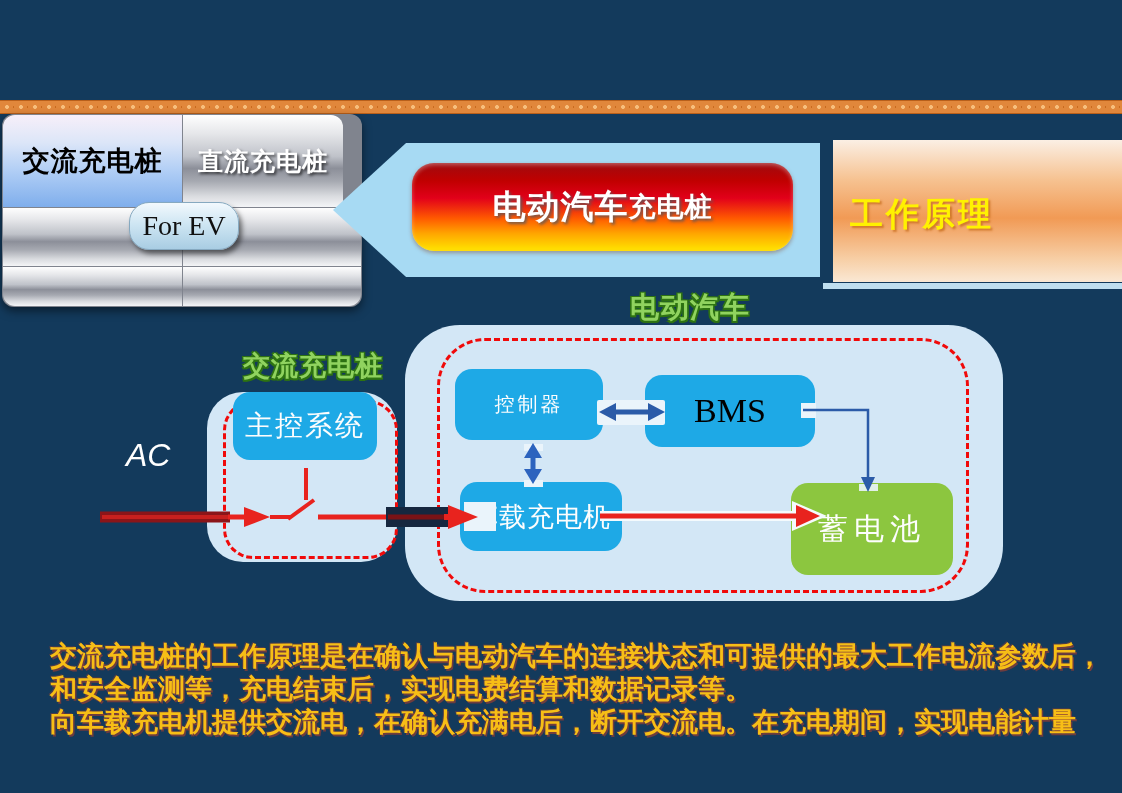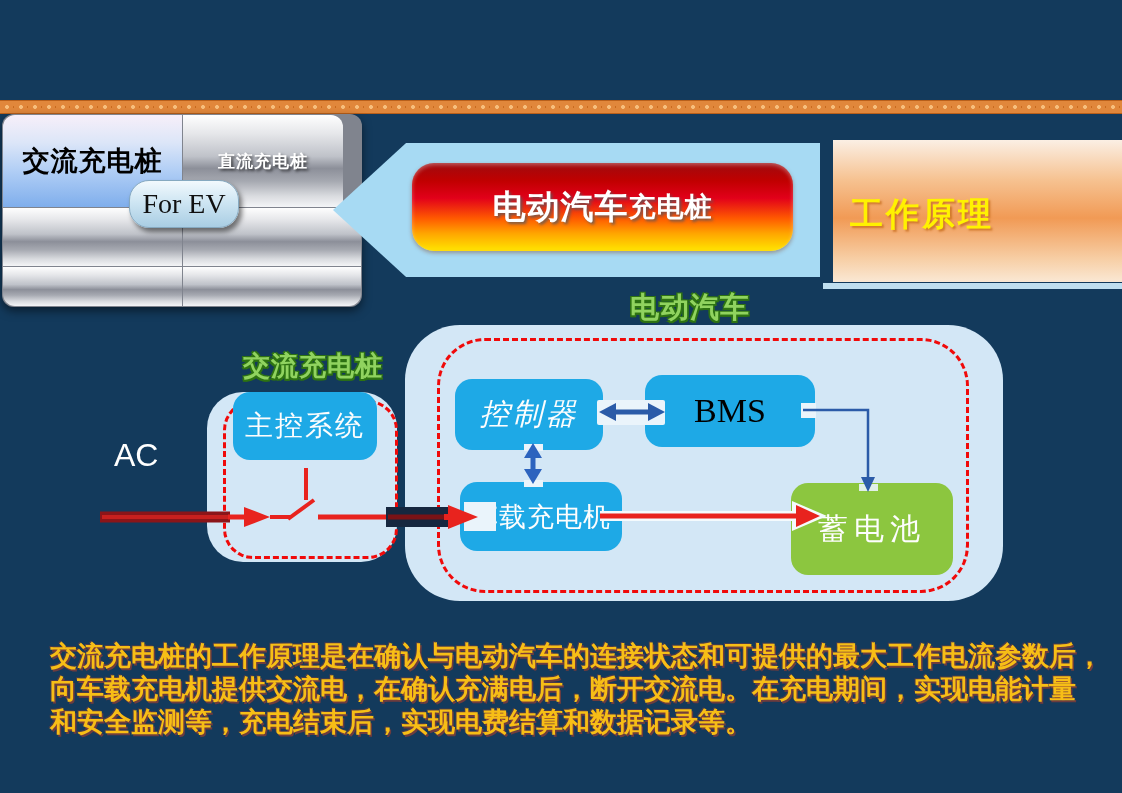--- a/index.html
+++ b/index.html
@@ -26,28 +26,28 @@
     background:#80848E;border-radius:12px;z-index:3;
     box-shadow:0 4px 10px rgba(0,0,0,.5);}
   .cell{position:absolute;background:linear-gradient(180deg,#FEFEFE 0%,#E6E7EA 20%,
     #BFC2C9 45%,#8C8F99 58%,#A6A9B1 72%,#D9DBDF 88%,#F4F5F7 100%);}
   .c-r1c1{left:1px;top:1px;width:179px;height:92px;border-radius:12px 0 0 0;
     background:linear-gradient(180deg,#F7EFF9 0%,#DCE6F8 30%,#AFCDF5 62%,#7FAEEC 100%);
     display:flex;align-items:center;justify-content:center;
     font-size:27px;font-weight:900;color:#000;letter-spacing:1px;}
   .c-r1c2{left:181px;top:1px;width:160px;height:92px;border-radius:0 12px 0 0;
     display:flex;align-items:center;justify-content:center;
-    font-size:17px;font-weight:900;color:#FFF;letter-spacing:1px;
+    font-size:25px;font-weight:900;color:#FFF;letter-spacing:1px;
     text-shadow:2px 2px 3px rgba(0,0,0,.65);}
   .c-r2c1{left:1px;top:94px;width:179px;height:58px;}
   .c-r2c2{left:181px;top:94px;width:178px;height:58px;}
   .c-r3c1{left:1px;top:153px;width:179px;height:39px;border-radius:0 0 0 12px;}
   .c-r3c2{left:181px;top:153px;width:178px;height:39px;border-radius:0 0 12px 0;}
 
-  .for-ev{position:absolute;left:129px;top:180px;width:108px;height:46px;z-index:6;
+  .for-ev{position:absolute;left:129px;top:202px;width:108px;height:46px;z-index:6;
     background:linear-gradient(180deg,#F2F9FD 0%,#CFE6F3 45%,#A9CDE3 100%);
     border:1px solid #86A9C0;border-radius:20px;
     box-shadow:3px 4px 5px rgba(0,0,0,.5);
     display:flex;align-items:center;justify-content:center;
     font-family:"Liberation Serif",serif;font-size:28px;color:#101010;}
 
   
   .banner{position:absolute;left:333px;top:143px;width:487px;height:134px;z-index:5;
     background:#A7DAF3;
     clip-path:polygon(0% 50%,15% 0%,100% 0%,100% 100%,15% 100%);
@@ -83,28 +83,28 @@
     border:3px dashed var(--dashed-red);border-radius:30px;z-index:5;}
 
   
   .green-label{position:absolute;z-index:6;font-weight:900;color:var(--label-green);
     text-shadow:-1.5px -1.5px 0 #2E7312,1.5px -1.5px 0 #2E7312,
       -1.5px 1.5px 0 #2E7312,1.5px 1.5px 0 #2E7312,0 2px 0 #2E7312;}
   .ev-label{left:600px;top:288px;width:180px;text-align:center;font-size:29px;letter-spacing:1px;}
   .acpile-label{left:243px;top:348px;font-size:27px;letter-spacing:1px;}
   .ac-power{position:absolute;left:104px;top:438px;z-index:6;color:#FFF;
     font-size:32px;line-height:35px;}
-  .ac-power .l1{margin-left:10px;}
+  .ac-power .l1{margin-left:22px;font-style:italic;}
 
   
   .node{position:absolute;z-index:6;border-radius:17px;background:var(--node-blue);
     display:flex;align-items:center;justify-content:center;
     font-family:"Liberation Serif",serif;color:#FDFDFD;}
   .box-main{left:233px;top:392px;width:144px;height:68px;font-size:28px;letter-spacing:2px;}
-  .box-ctrl{left:455px;top:379px;width:148px;height:71px;font-size:30px;letter-spacing:3px;font-style:italic;}
+  .box-ctrl{left:455px;top:369px;width:148px;height:71px;font-size:20px;letter-spacing:3px;}
   .box-bms{left:645px;top:375px;width:170px;height:72px;font-size:34px;font-weight:normal;color:#000;}
   .box-obc{left:460px;top:482px;width:162px;height:69px;font-size:27px;letter-spacing:1px;}
   .box-batt{left:791px;top:483px;width:162px;height:92px;background:var(--battery-green);
     font-size:30px;letter-spacing:6px;}
 
   .wires{position:absolute;left:0;top:0;z-index:7;pointer-events:none;}
   .w-maroon{stroke:var(--power-dark-red);}
   .w-maroon-core{stroke:#C8201E;}
   .w-red{stroke:var(--power-red);}
   .w-red-fill{fill:var(--power-red);}
@@ -216,17 +216,17 @@
     <g>
       <rect class="w-pad" x="801" y="403" width="15" height="15"></rect>
       <polyline points="803,410 868,410 868,479" fill="none" class="w-blue" stroke-width="2.5"></polyline>
       <rect class="w-pad" x="859" y="484" width="19" height="7" opacity="0.9"></rect>
       <polygon class="w-blue-fill" points="861,477 868,492 875,477"></polygon>
     </g>
   </svg>
 
   <div class="footer">
     <div>交流充电桩的工作原理是在确认与电动汽车的连接状态和可提供的最大工作电流参数后，</div>
+    <div>和安全监测等，充电结束后，实现电费结算和数据记录等。</div>
     <div>向车载充电机提供交流电，在确认充满电后，断开交流电。在充电期间，实现电能计量</div>
-    <div>和安全监测等，充电结束后，实现电费结算和数据记录等。</div>
   </div>
 
 </div>
 
 </body></html>

